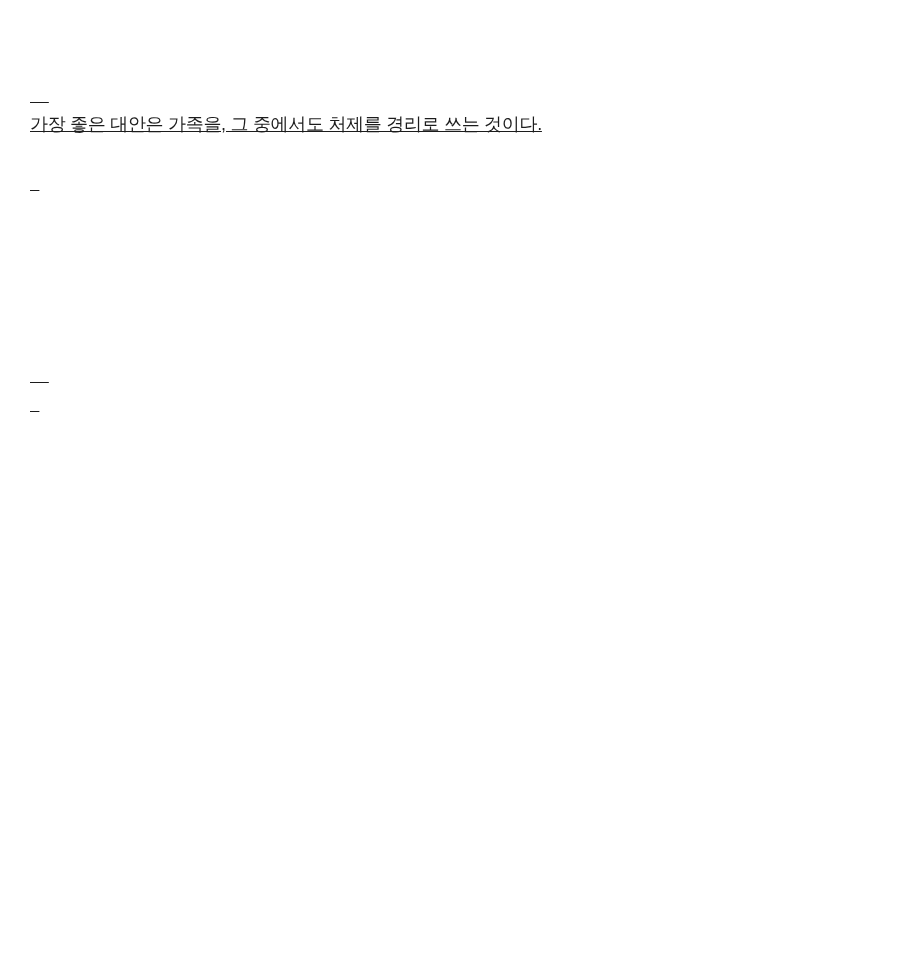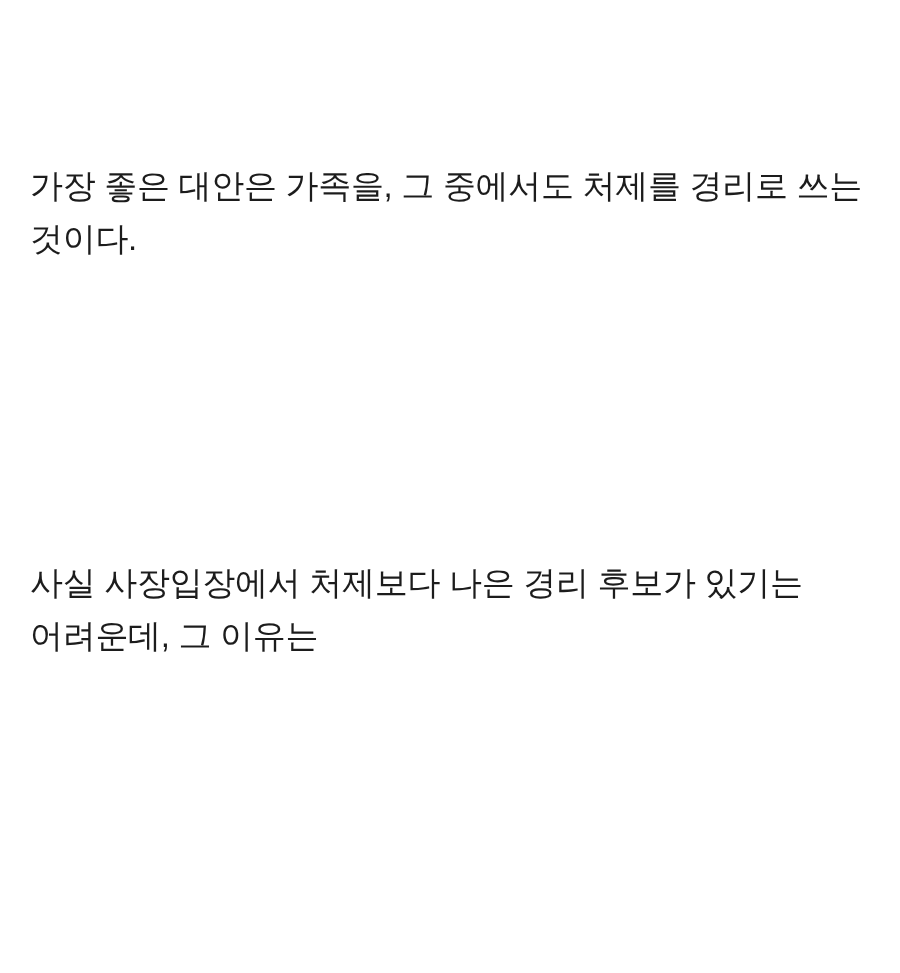--- a/index.html
+++ b/index.html
@@ -16,26 +16,27 @@
     -webkit-font-smoothing: antialiased;
   }
   .page {
     width: 900px;
     min-height: 973px;
     box-sizing: border-box;
     padding: 52px 30px 0 30px;
     background: #ffffff;
   }
   .block {
-    font-size: 33px;
+    font-size: 18px;
     line-height: 1.62;
     letter-spacing: -0.3px;
     color: #1c1c1c;
     word-break: keep-all;
     white-space: pre-wrap;
+    text-decoration: underline;
   }
   .para {
     margin: 0;
   }
   .spacer-sm {
     height: 14px;
   }
   .spacer-md {
     height: 58px;
   }
@@ -50,23 +51,20 @@
 
   <div class="block">
     <p class="para">가장 좋은 대안은 가족을, 그 중에서도 처제를 경리로 쓰는 것이다.</p>
   </div>
 
   <div class="spacer-sm"></div>
 
 
   <div class="spacer-lg"></div>
 
-  <div class="block">
-    <p class="para">사실 사장입장에서 처제보다 나은 경리 후보가 있기는 어려운데, 그 이유는</p>
-  </div>
 
   <div class="spacer-md"></div>
 
   <div class="block">
     
   </div>
 
 </div>
 
 </body></html>

